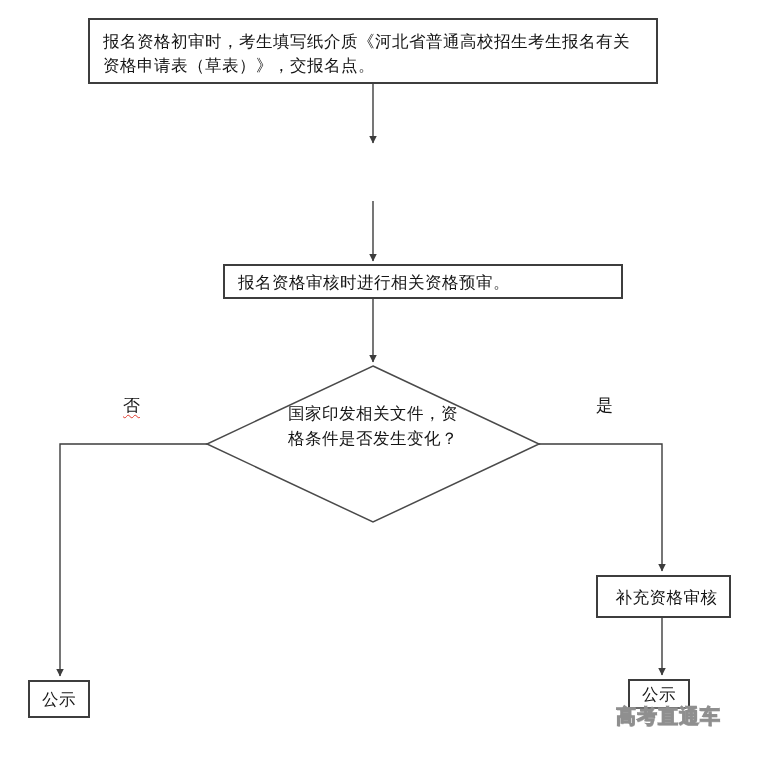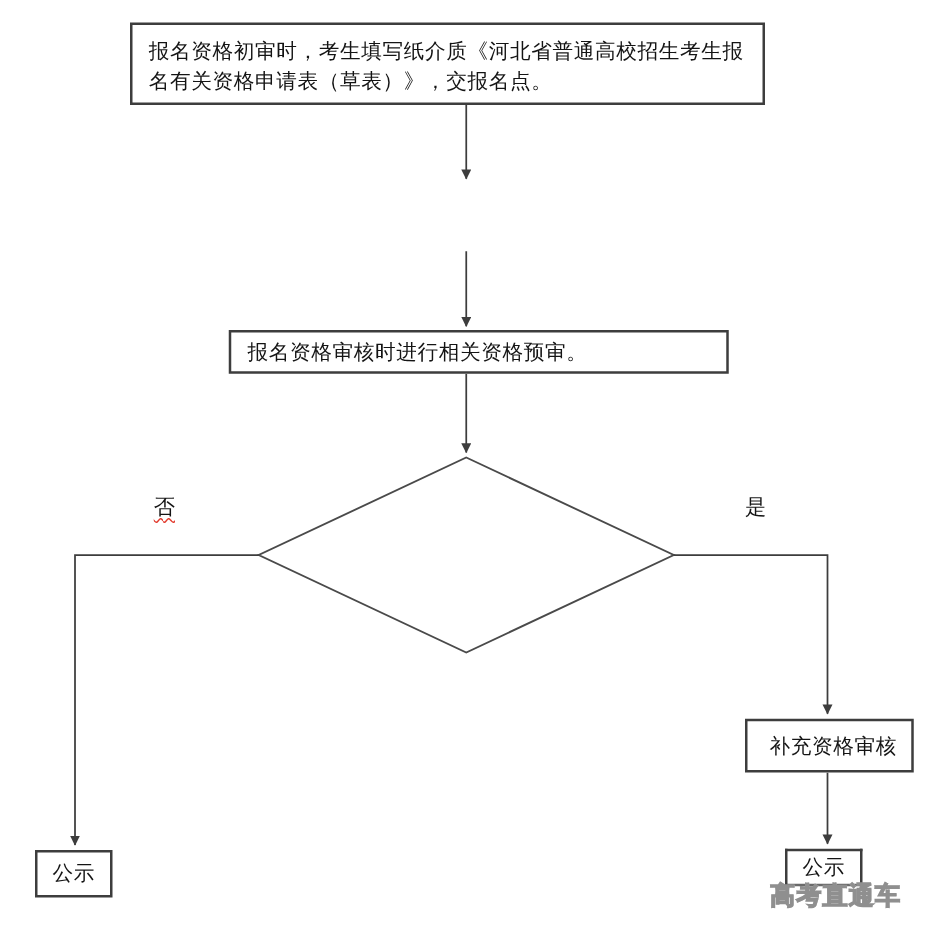--- a/index.html
+++ b/index.html
@@ -37,22 +37,23 @@
     display: flex;
     align-items: center;
     justify-content: center;
     text-align: center;
     padding: 0 6px;
   }
   .flow-box.left-pad {
     display: flex;
     align-items: center;
     padding-left: 13px;
+    margin-left: 40px;
   }
-  #box-step1   { left: 88px;  top: 18px;  width: 508px; height: 66px; margin-left: 16px; }
+  #box-step1   { left: 88px;  top: 18px;  width: 570px; height: 66px; }
   #box-step2   { left: 173px; top: 146px; width: 417px; height: 55px; }
   #box-step3   { left: 183px; top: 264px; width: 400px; height: 35px; }
   #box-supplement { left: 596px; top: 575px; width: 135px; height: 43px; padding-left: 12px; }
   #box-pub-left   { left: 28px;  top: 680px; width: 62px;  height: 38px; }
   #box-pub-right  { left: 628px; top: 679px; width: 62px;  height: 30px; border-bottom-color: #6a6a6a; }
 
   .decision-text {
     position: absolute;
     left: 288px;
     top: 401px;
@@ -116,20 +117,21 @@
     <polyline points="539,444 662,444 662,571" fill="none" stroke="#3d3d3d" stroke-width="1.4" marker-end="url(#arrow)"></polyline>
 
     <line x1="662" y1="618" x2="662" y2="675" stroke="#3d3d3d" stroke-width="1.4" marker-end="url(#arrow)"></line>
   </svg>
 
   <div class="flow-box top-align" id="box-step1">报名资格初审时，考生填写纸介质《河北省普通高校招生考生报名有关资格申请表（草表）》，交报名点。</div>
 
 
   <div class="flow-box left-pad" id="box-step3">报名资格审核时进行相关资格预审。</div>
 
+  <div class="decision-text">国家印发相关文件，资格条件是否发生变化？</div>
 
   <div class="branch-label" id="label-no">否</div>
 
   <div class="branch-label" id="label-yes">是</div>
 
   <div class="flow-box center-align" id="box-supplement">补充资格审核</div>
 
   <div class="flow-box center-align" id="box-pub-left">公示</div>
 
   <div class="flow-box center-align" id="box-pub-right">公示</div>

